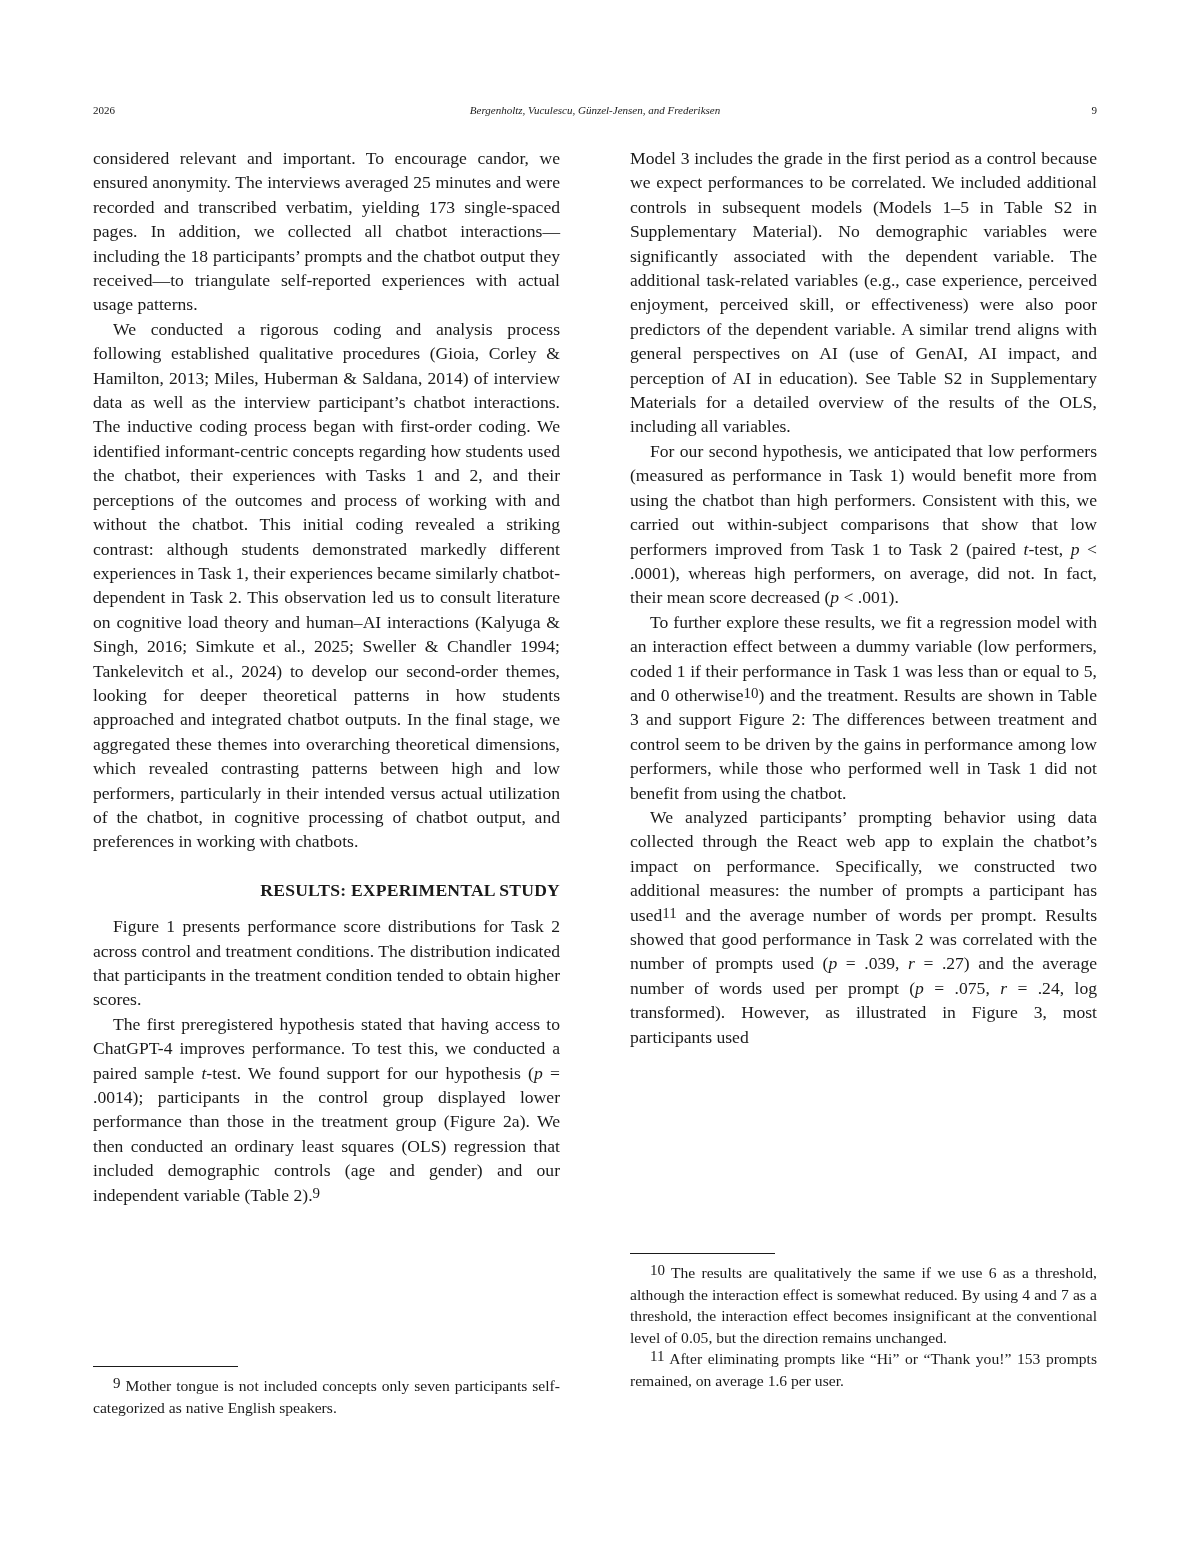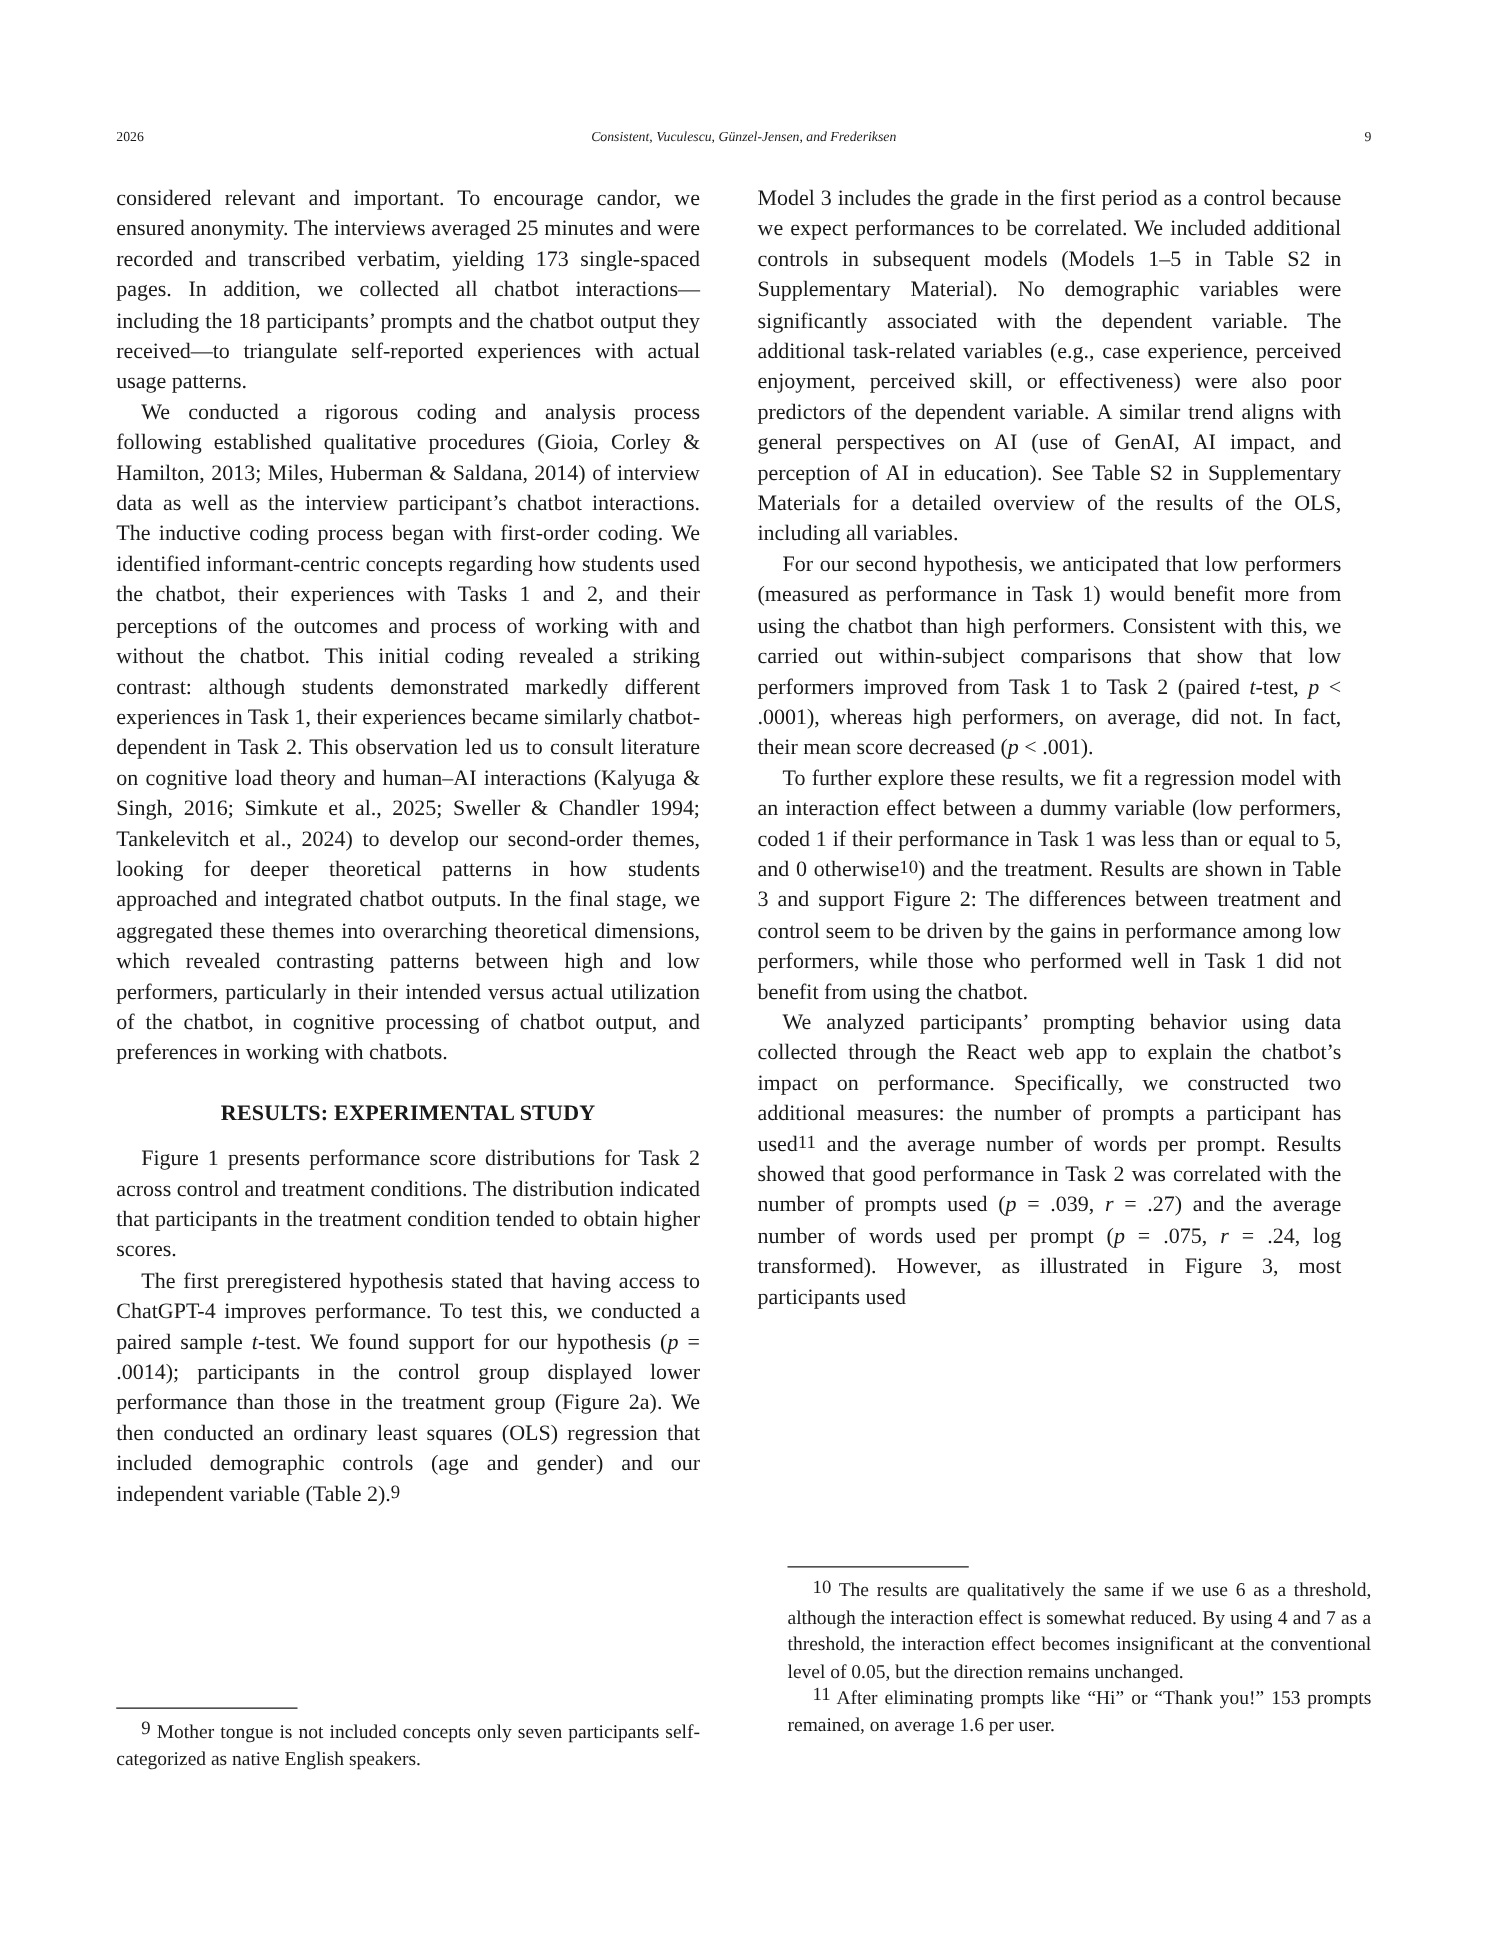--- a/index.html
+++ b/index.html
@@ -6,41 +6,41 @@
   body { width: 1188px; height: 1548px; position: relative; overflow: hidden;
          font-family: "DejaVu Serif", "Liberation Serif", serif; color: #1a1a1a; }
   .header { position: absolute; top: 104px; left: 93px; width: 1004px; height: 20px;
             font-family: "Liberation Serif", serif; font-size: 11px; }
   .header .year { position: absolute; left: 0; top: 0; }
   .header .authors { position: absolute; left: 0; right: 0; top: 0; text-align: center; font-style: italic; }
   .header .pagenum { position: absolute; right: 0; top: 0; }
   .col { position: absolute; top: 146px; width: 467px; font-size: 17.6px; line-height: 24.4px;
          text-align: justify; hyphens: manual; font-family: "Liberation Serif", serif; }
   .col.left { left: 93px; }
-  .col.right { left: 606px; }
+  .col.right { left: 630px; }
   .col p { margin: 0; }
   .col p.indent { text-indent: 20px; }
-  .sec-head { text-align: center; font-weight: bold; font-size: 17.6px; margin: 24px 0 12px 0 !important; letter-spacing: 0.2px; }
+  .sec-head { text-align: right; font-weight: bold; font-size: 17.6px; margin: 24px 0 12px 0 !important; letter-spacing: 0.2px; }
   .sub-head { font-weight: bold; font-size: 17.6px; margin: 34px 0 14px 0 !important; text-align: left !important; }
   sup { font-size: 15px; line-height: 0; position: relative; top: -3px; vertical-align: baseline; }
   .it { font-style: italic; }
   .fn-rule { width: 145px; height: 1px; background: #1a1a1a; }
   .footnotes { position: absolute; width: 467px; font-size: 15.6px; line-height: 21.5px;
                text-align: justify; font-family: "Liberation Serif", serif; }
   .footnotes p { margin: 0; text-indent: 20px; }
   .fn-left { left: 93px; top: 1366px; }
   .fn-right { left: 630px; top: 1253px; }
   .footnotes .fn-rule { margin-bottom: 8px; }
 </style>
 </head>
 <body>
 
 <div class="header">
   <span class="year">2026</span>
-  <span class="authors">Consistent, Vuculescu, Günzel-Jensen, and Frederiksen</span>
+  <span class="authors">Bergenholtz, Vuculescu, Günzel-Jensen, and Frederiksen</span>
   <span class="pagenum">9</span>
 </div>
 
 <div class="col left">
   <p>considered relevant and important. To encourage candor, we ensured anonymity. The interviews averaged 25 minutes and were recorded and transcribed verbatim, yielding 173 single-spaced pages. In addition, we collected all chatbot interactions—including the 18 participants’ prompts and the chatbot output they received—to triangulate self-reported experiences with actual usage patterns.</p>
   <p class="indent">We conducted a rigorous coding and analysis process following established qualitative procedures (Gioia, Corley &amp; Hamilton, 2013; Miles, Huberman &amp; Saldana, 2014) of interview data as well as the interview participant’s chatbot interactions. The inductive coding process began with first-order coding. We identified informant-centric concepts regarding how students used the chatbot, their experiences with Tasks 1 and 2, and their perceptions of the outcomes and process of working with and without the chatbot. This initial coding revealed a striking contrast: although students demonstrated markedly different experiences in Task 1, their experiences became similarly chatbot-dependent in Task 2. This observation led us to consult literature on cognitive load theory and human–AI interactions (Kalyuga &amp; Singh, 2016; Simkute et al., 2025; Sweller &amp; Chandler 1994; Tankelevitch et al., 2024) to develop our second-order themes, looking for deeper theoretical patterns in how students approached and integrated chatbot outputs. In the final stage, we aggregated these themes into overarching theoretical dimensions, which revealed contrasting patterns between high and low performers, particularly in their intended versus actual utilization of the chatbot, in cognitive processing of chatbot output, and preferences in working with chatbots.</p>
   <p class="sec-head">RESULTS: EXPERIMENTAL STUDY</p>
   <p class="indent">Figure 1 presents performance score distributions for Task 2 across control and treatment conditions. The distribution indicated that participants in the treatment condition tended to obtain higher scores.</p>
   <p class="indent"><span>The first preregistered hypothesis stated that having access to ChatGPT-4 improves performance. To test this, we conducted a paired sample </span><span class="it">t</span><span>-test. We found support for our hypothesis (</span><span class="it">p</span><span> = .0014); participants in the control group displayed lower performance than those in the treatment group (Figure 2a). We then conducted an ordinary least squares (OLS) regression that included demographic controls (age and gender) and our independent variable (Table 2).</span><sup>9</sup></p>
 </div>

